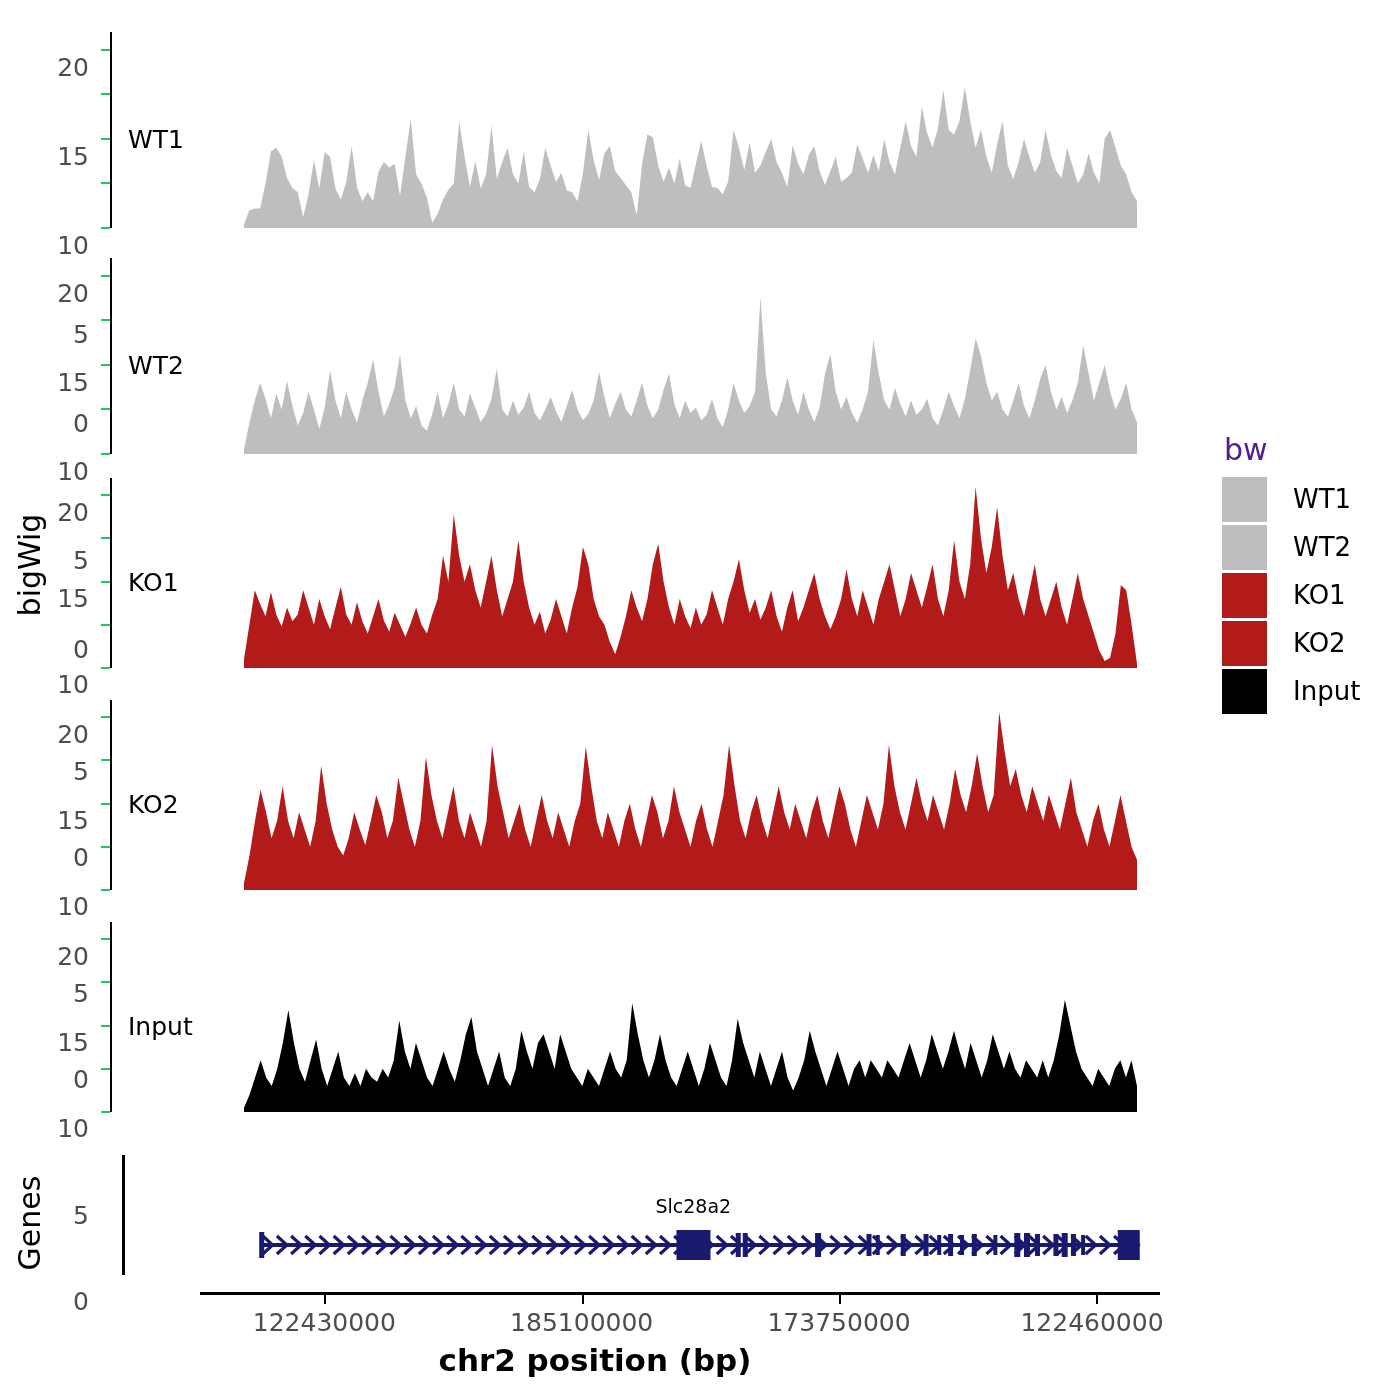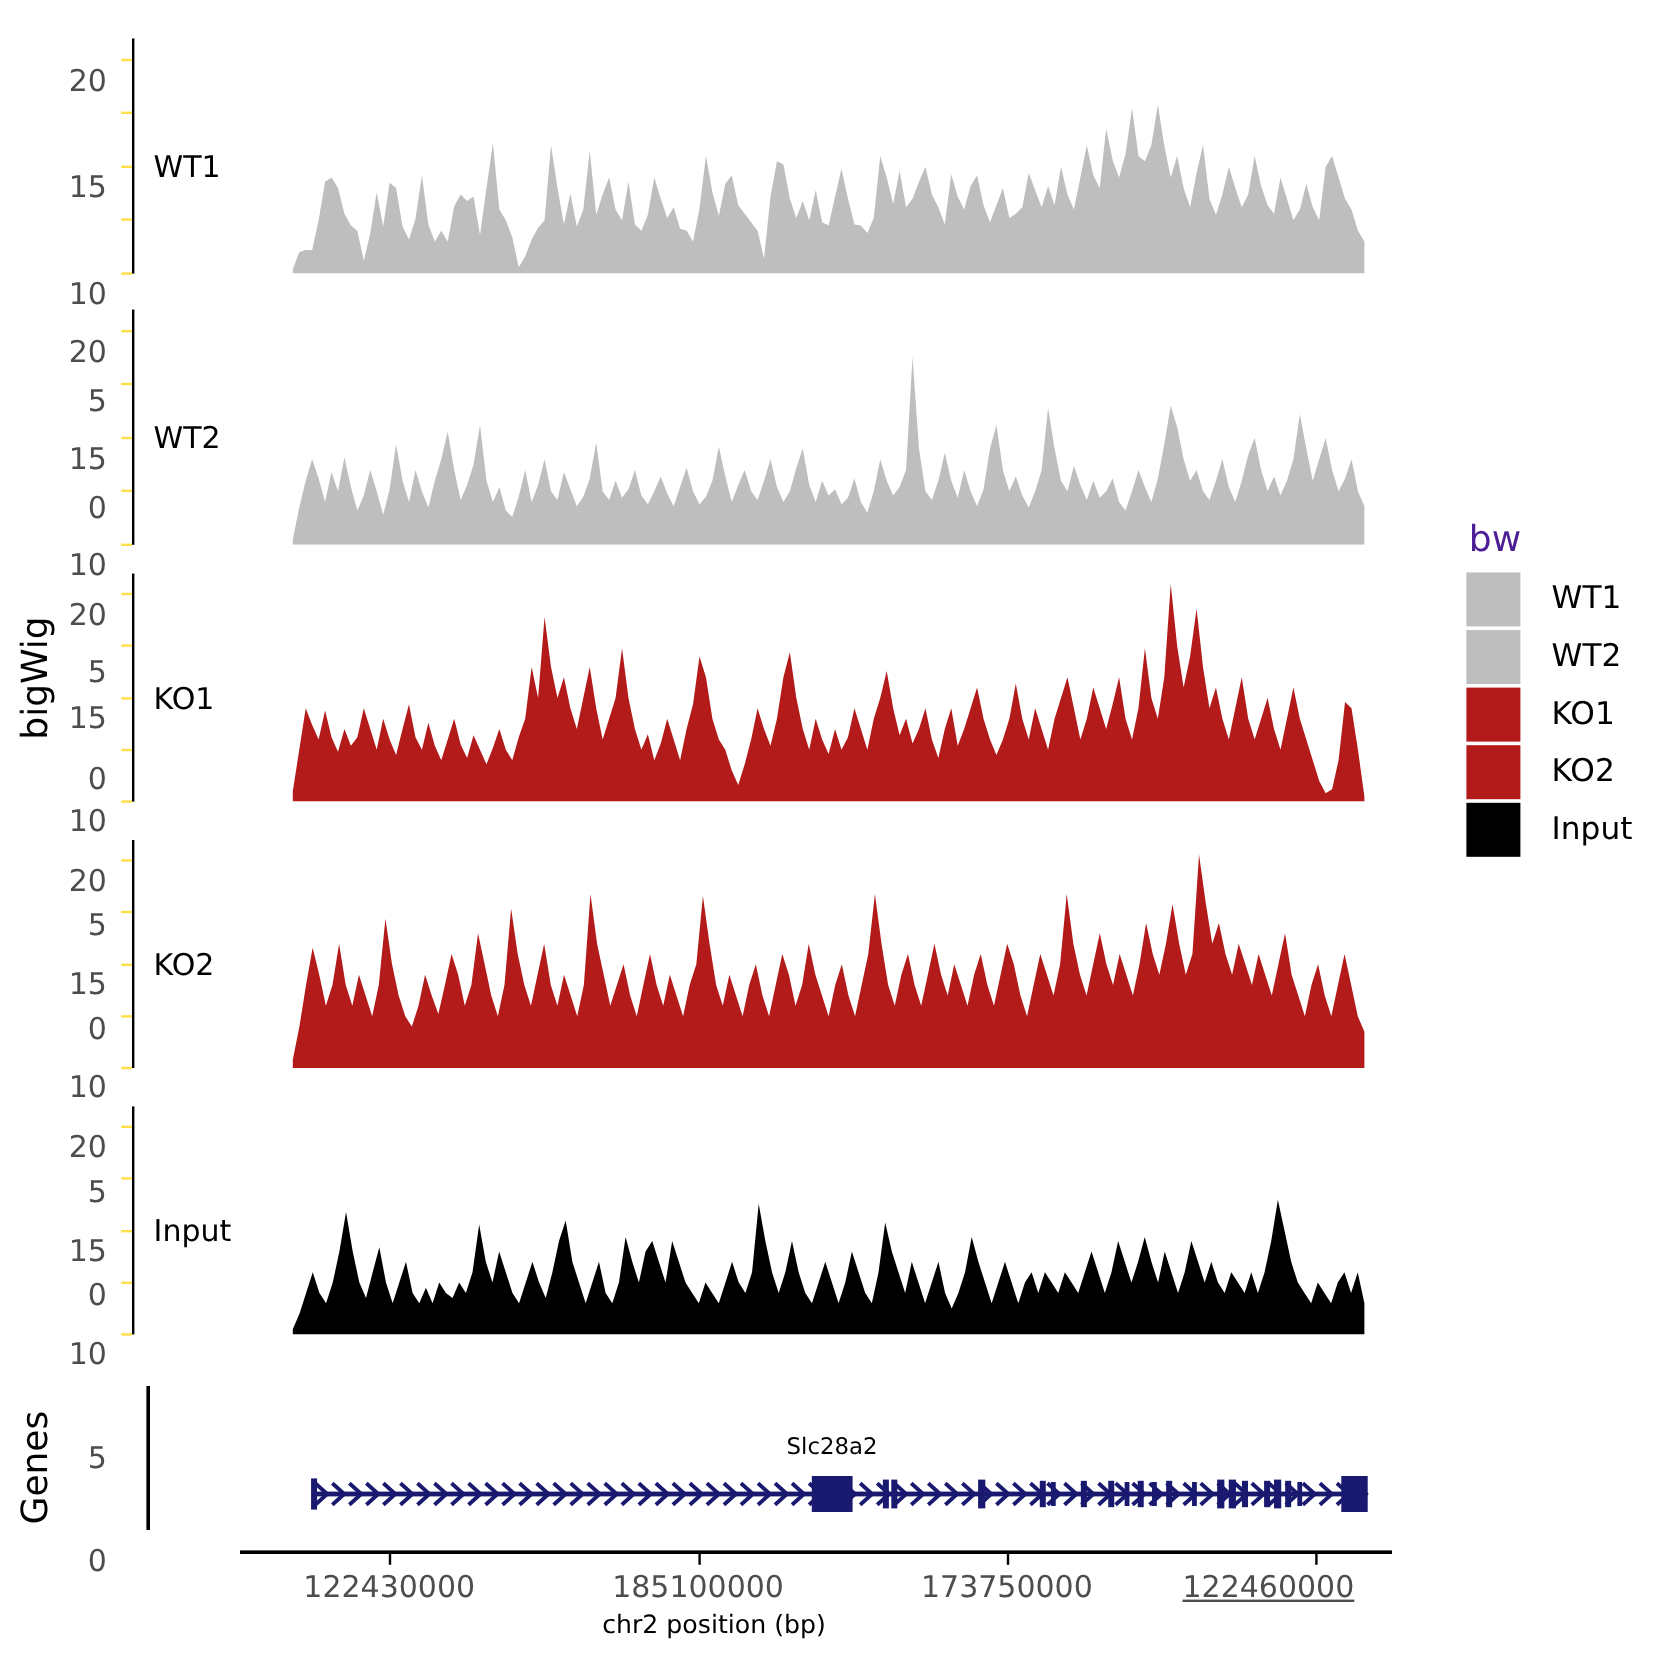--- a/index.html
+++ b/index.html
@@ -57,21 +57,21 @@
     top: 0;
     bottom: 0;
     width: 2px;
     background: #000;
   }
   .tick {
     position: absolute;
     left: -9px;
     width: 9px;
     height: 2px;
-    background: #fde047;
+    background: #22c55e;
   }
   .tick-label {
     position: absolute;
     right: 100%;
     margin-right: 12px;
     transform: translateY(-50%);
     font-size: 25px;
     color: #4d4d4d;
     white-space: nowrap;
     line-height: 1;
@@ -139,22 +139,23 @@
     color: #4d4d4d;
     white-space: nowrap;
     text-align: right;
   }
   #xaxis-title {
     position: absolute;
     left: 0;
     top: 1342px;
     width: 1190px;
     text-align: center;
-    font-size: 21px;
+    font-size: 31px;
     color: #000;
+    font-weight: bold;
   }
   
   #legend {
     position: absolute;
     left: 1222px;
     top: 432px;
   }
   #legend-title {
     font-size: 30px;
     color: #4c1d95;
@@ -393,21 +394,21 @@
 
   <div id="xaxis-line"></div>
   <div id="xaxis-ticks">
       <div class="xtick" style="left: 324.352px;"></div>
       <div class="xtick-label" style="left: 324.352px;">122430000</div>
       <div class="xtick" style="left: 581.7px;"></div>
       <div class="xtick-label" style="left: 581.7px;">185100000</div>
       <div class="xtick" style="left: 839.049px;"></div>
       <div class="xtick-label" style="left: 839.049px;">173750000</div>
       <div class="xtick" style="left: 1096.4px;"></div>
-      <div class="xtick-label" style="left: 1057px; text-decoration: underline;">122460000</div>
+      <div class="xtick-label" style="left: 1092px;">122460000</div>
     </div>
   <div id="xaxis-title">chr2 position (bp)</div>
 
   <div id="legend">
     <div id="legend-title">bw</div>
     <div id="legend-items">
         <div class="legend-row">
           <div class="legend-swatch" style="background: rgb(190, 190, 190);"></div>
           <div class="legend-text">WT1</div>
         </div>

